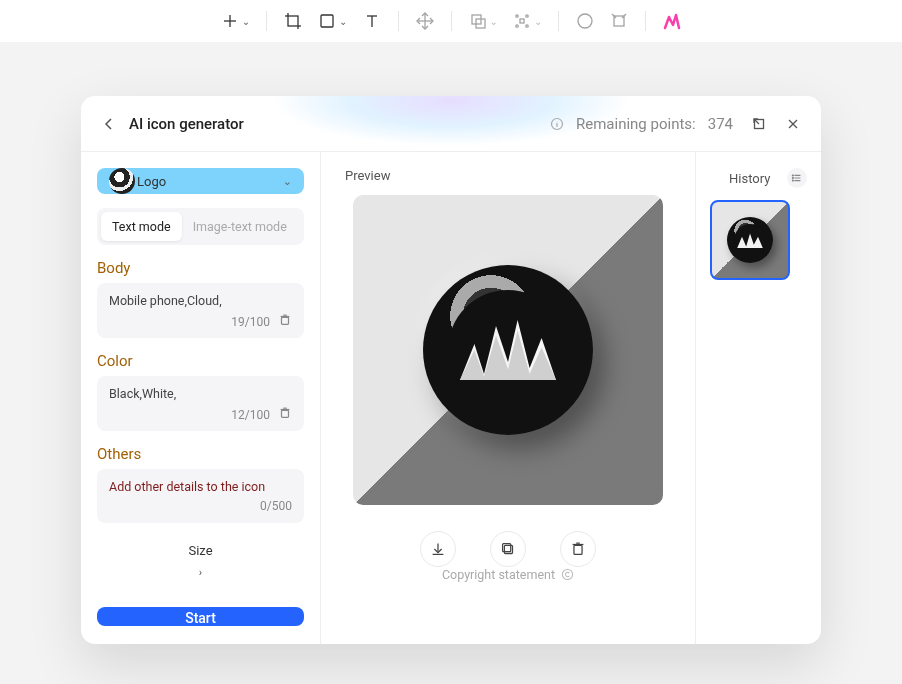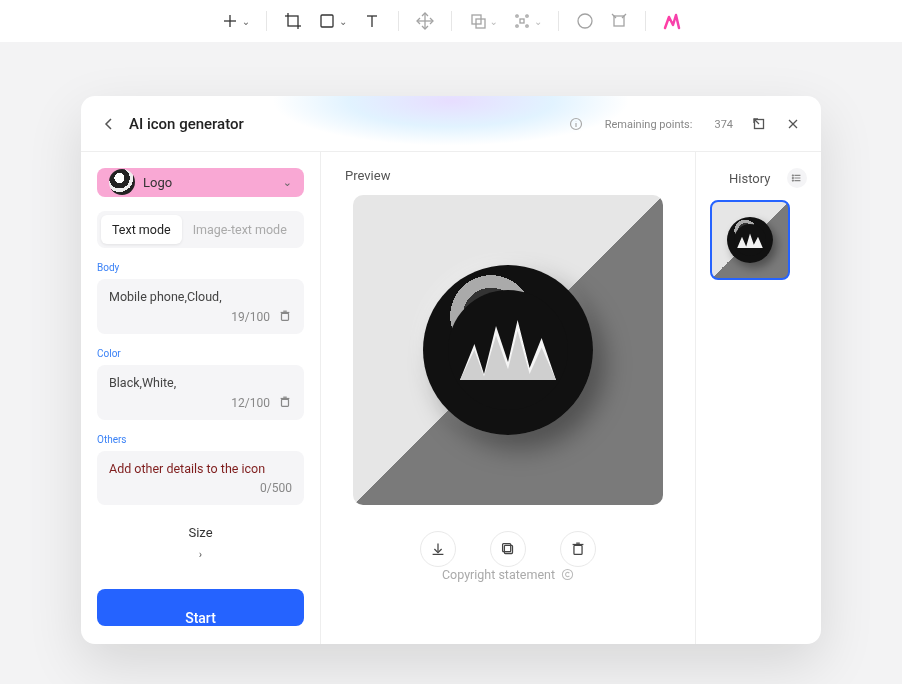--- a/index.html
+++ b/index.html
@@ -76,23 +76,23 @@
   color: #222;
 }
 .header-right {
   display: flex;
   align-items: center;
   gap: 18px;
 }
 .remaining {
   display: flex;
   align-items: center;
-  gap: 22px;
+  gap: 12px;
   color: #888;
-  font-size: 11px;
+  font-size: 15px;
 }
 .header-icon-btn {
   width: 16px;
   height: 16px;
   display: inline-flex;
   align-items: center;
   justify-content: center;
   cursor: pointer;
   color: #555;
 }
@@ -104,26 +104,26 @@
   width: 240px;
   border-right: 1px solid #eee;
   padding: 16px 16px 16px;
   display: flex;
   flex-direction: column;
   gap: 14px;
   overflow: hidden;
 }
 .style-select {
   height: 40px;
-  background: #f9a8d4;
+  background: #7dd3fc;
   border-radius: 8px;
   display: flex;
   align-items: center;
   padding: 0 12px;
-  gap: 8px;
+  gap: 2px;
   cursor: pointer;
   font-size: 13px;
   color: #333;
   position: relative;
 }
 .style-avatar {
   width: 26px;
   height: 26px;
   border-radius: 50%;
   background: radial-gradient(circle at 40% 35%, #fff 0 22%, #222 22% 45%, #eee 45% 60%, #222 60% 100%);
@@ -148,22 +148,22 @@
   border-radius: 6px;
   cursor: pointer;
   color: #aaa;
 }
 .mode-tab.active {
   background: #fff;
   color: #222;
   box-shadow: 0 1px 3px rgba(0,0,0,0.08);
 }
 .field-label {
-  font-size: 10px;
-  color: #3b82f6;
+  font-size: 15px;
+  color: #a16207;
   margin-bottom: 6px;
 }
 .field-group { display: flex; flex-direction: column; }
 .field-box {
   background: #f5f5f7;
   border-radius: 8px;
   padding: 10px 12px 8px;
   position: relative;
   min-height: 54px;
 }

